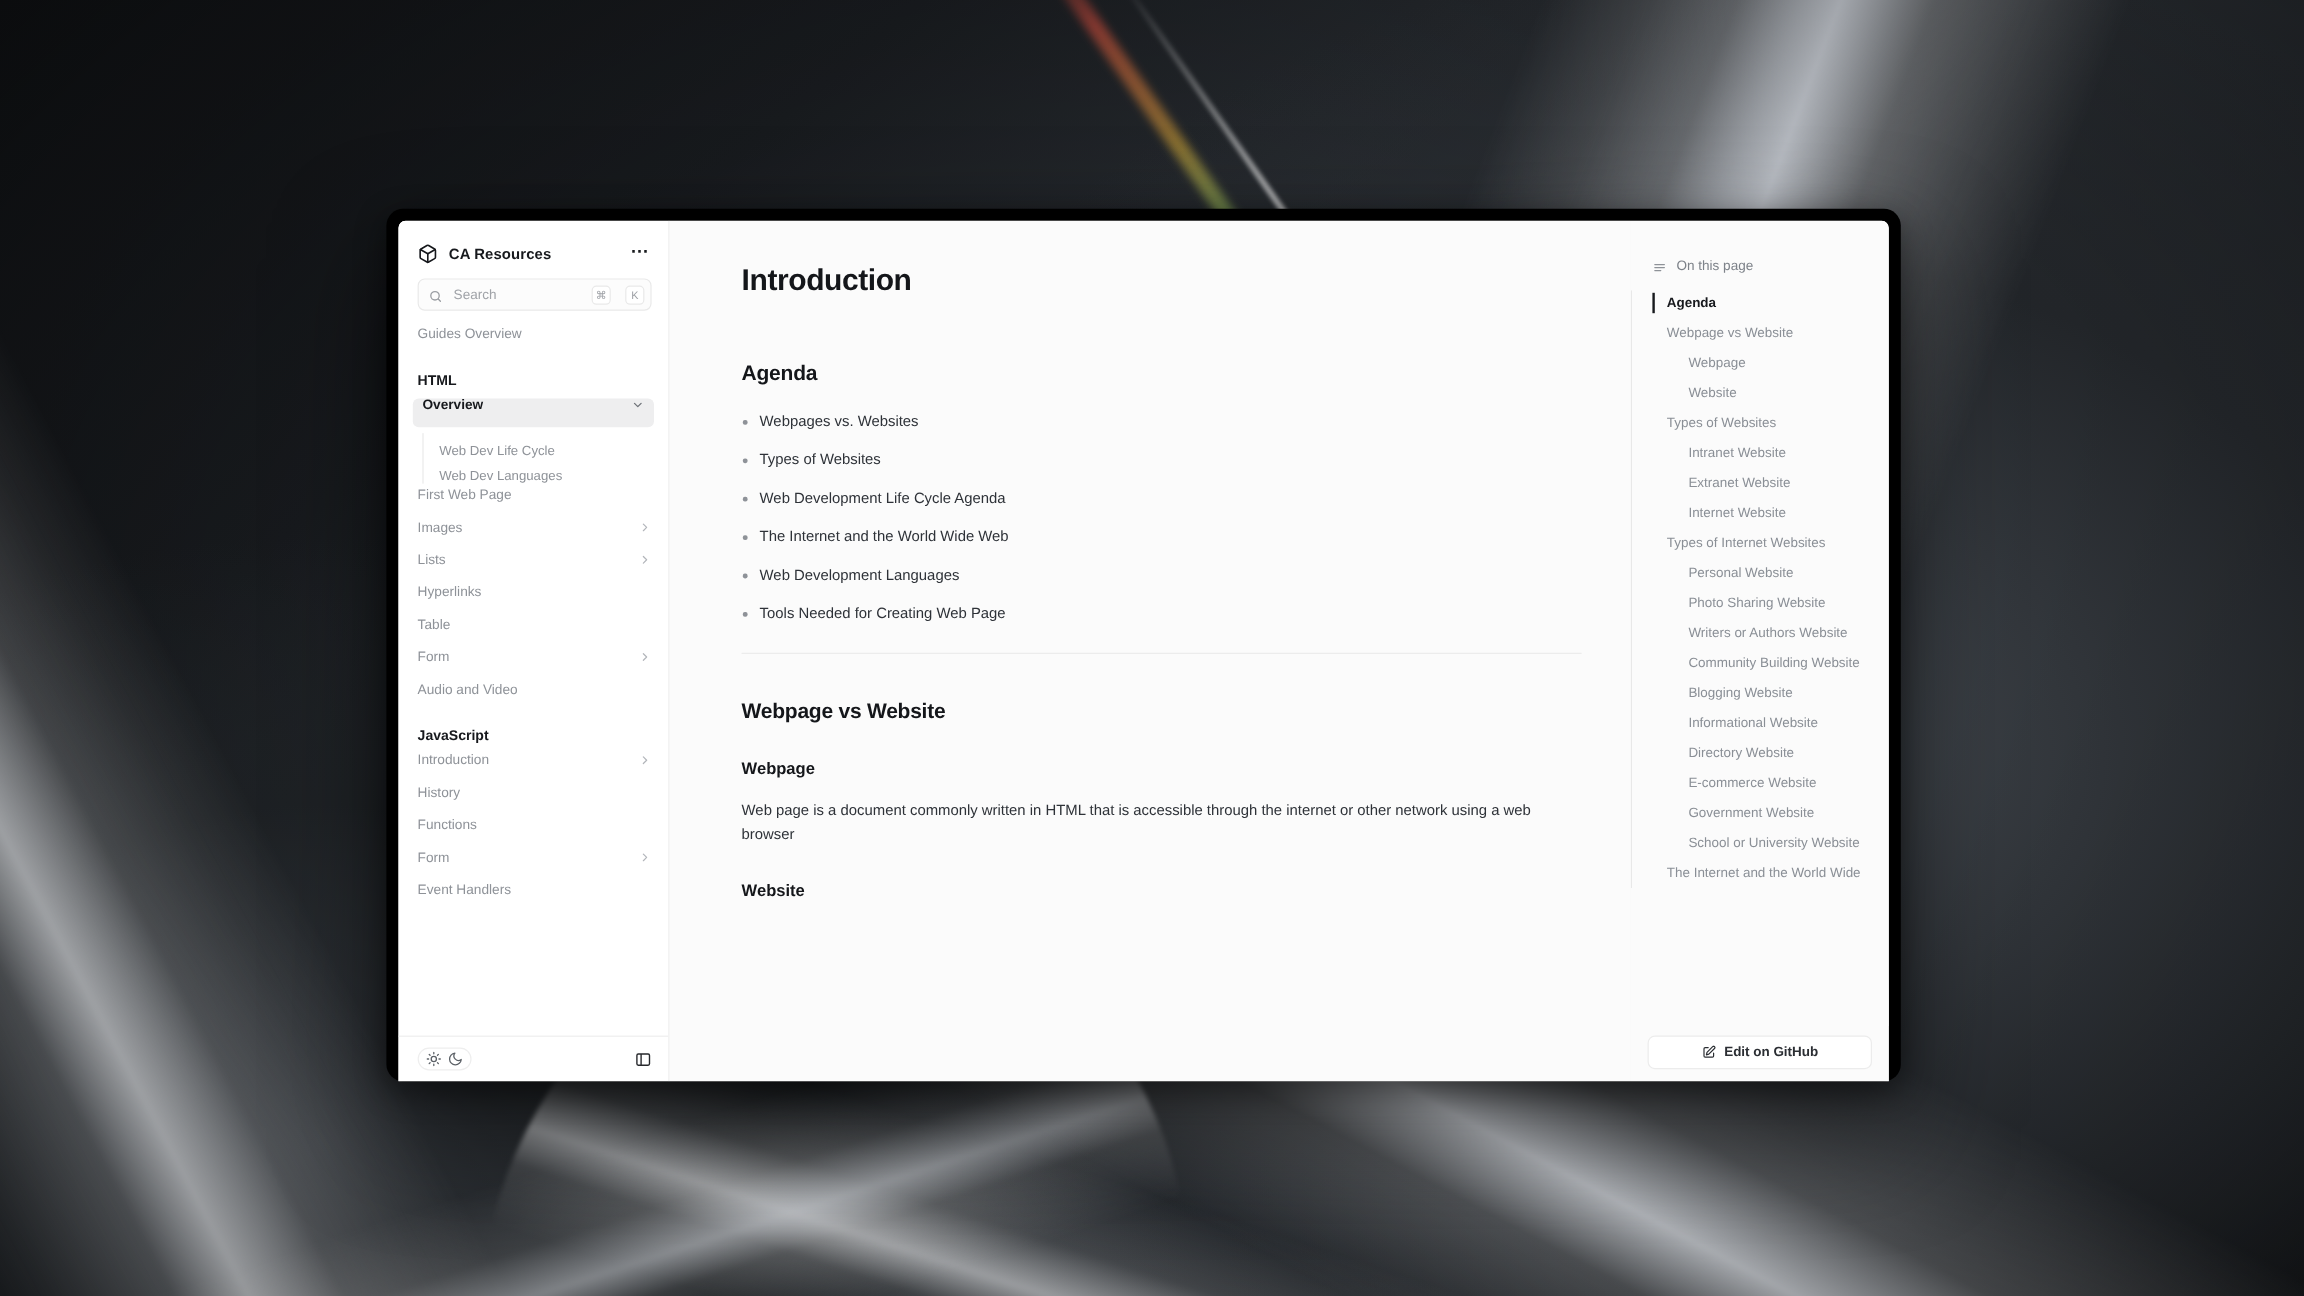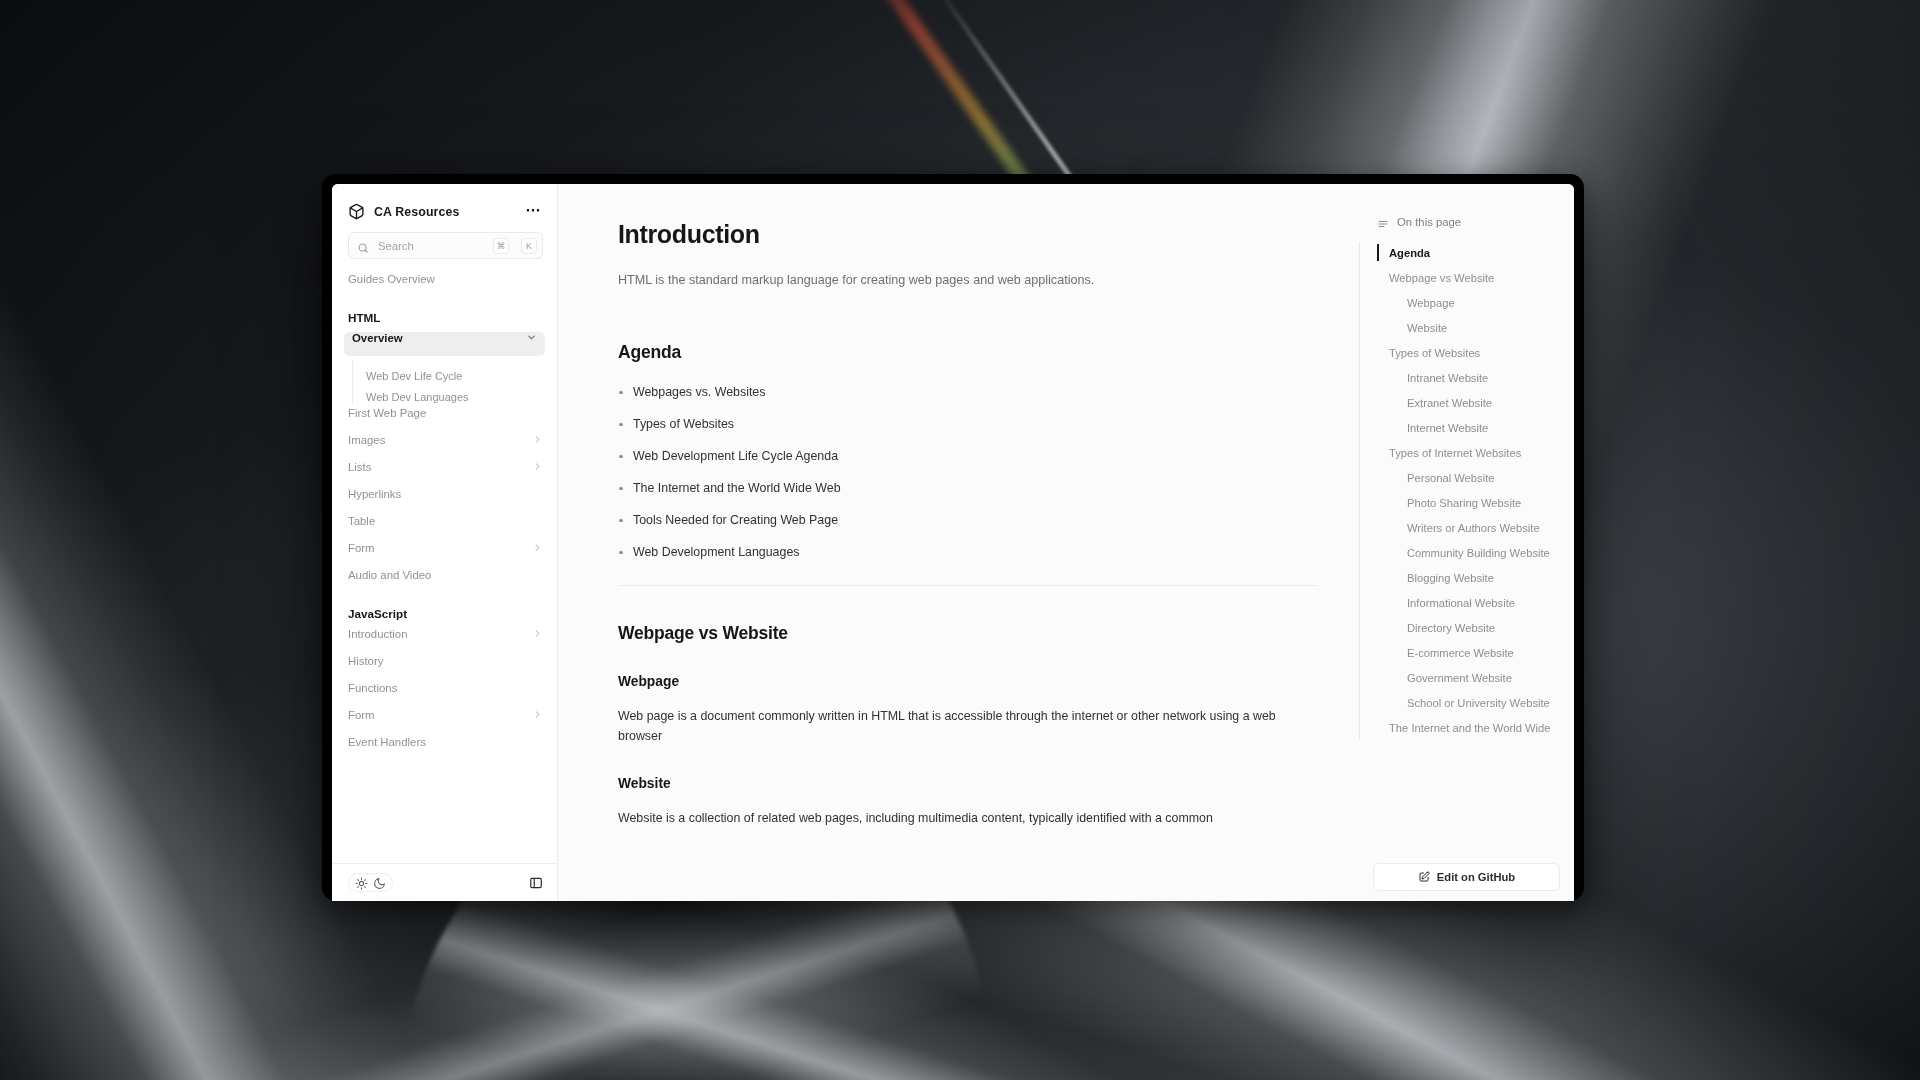--- a/index.html
+++ b/index.html
@@ -460,39 +460,37 @@
             <rect x="3" y="4" width="18" height="16" rx="2"></rect>
               <path d="M9 4v16" stroke-width="2"></path>
           </svg>
         </span>
       </div>
     </aside>
 
     <main id="main">
       <div id="main-inner">
         <h1 id="page-title">Introduction</h1>
-        <p id="page-intro">HTML is the standard markup language for creating web pages and web applications.</p>
 
         <h2 class="h2" id="agenda-h2">Agenda</h2>
         <ul id="agenda-list">
           <li>Webpages vs. Websites</li>
           <li>Types of Websites</li>
           <li>Web Development Life Cycle Agenda</li>
           <li>The Internet and the World Wide Web</li>
+          <li>Web Development Languages</li>
           <li>Tools Needed for Creating Web Page</li>
-          <li>Web Development Languages</li>
         </ul>
 
         <div id="divider-1"></div>
 
         <h2 class="h2" id="sec2-h2">Webpage vs Website</h2>
         <h3 class="h3">Webpage</h3>
         <p class="body-p">Web page is a document commonly written in HTML that is accessible through the internet or other network using a web browser</p>
         <h3 class="h3">Website</h3>
-        <p class="body-p">Website is a collection of related web pages, including multimedia content, typically identified with a common</p>
       </div>
     </main>
 
     <aside id="toc">
       <div id="toc-header">
         <span id="toc-menu-icon">
           <svg viewBox="0 0 24 24" fill="none" stroke="currentColor" stroke-width="2" stroke-linecap="round" width="12" height="12">
             <path d="M4 7h16M4 12h16M4 17h10"></path>
           </svg>
         </span>

